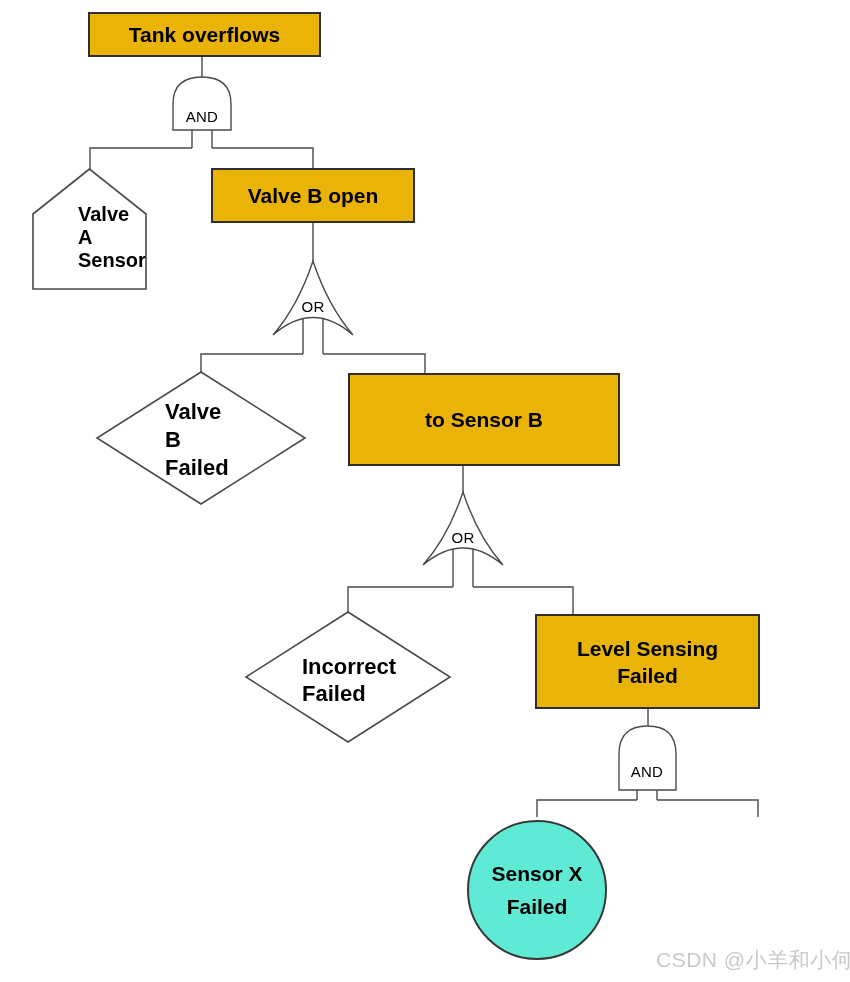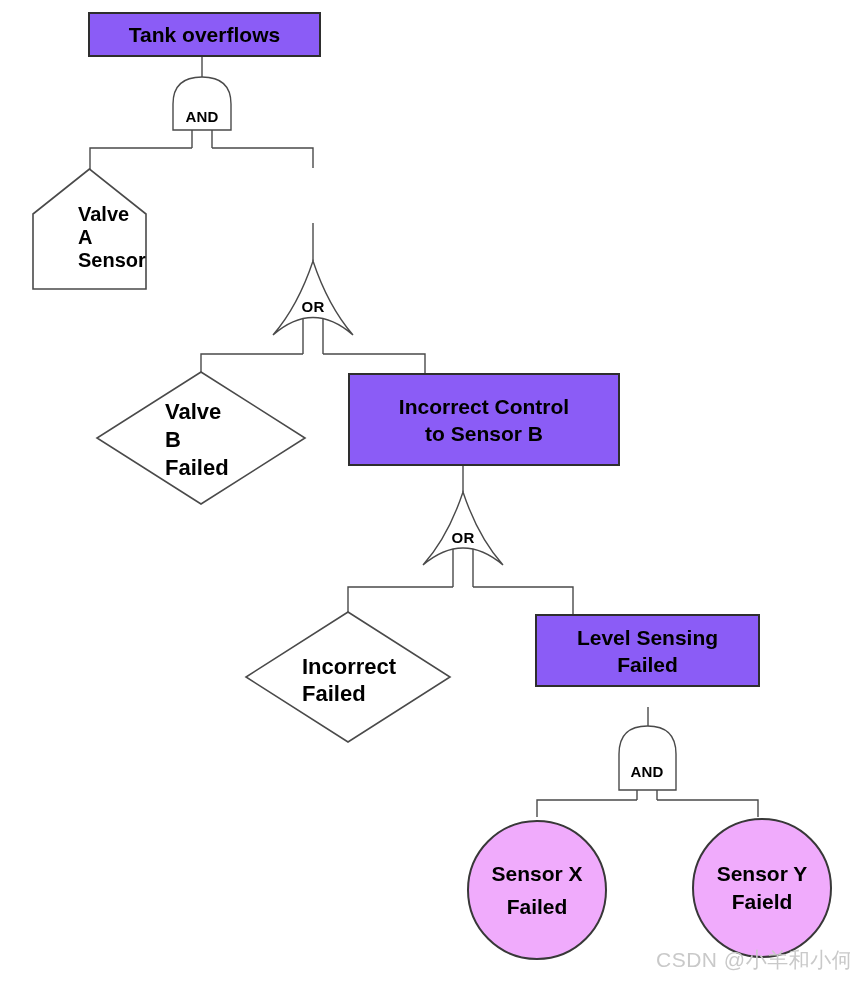--- a/index.html
+++ b/index.html
@@ -10,53 +10,53 @@
     height: 982px;
     background: #ffffff;
     font-family: "Liberation Sans", "DejaVu Sans", sans-serif;
     color: #000000;
     overflow: hidden;
   }
   .stage svg { position: absolute; left: 0; top: 0; }
 
   .rect-node {
     position: absolute;
-    background: #8b5cf6;
+    background: #eab308;
     border: 2px solid #2e2e2e;
     display: flex;
     flex-direction: column;
     align-items: center;
     justify-content: center;
     text-align: center;
     font-weight: bold;
     color: #000000;
   }
   .circle-node {
     position: absolute;
-    background: #f0abfc;
+    background: #5eead4;
     border: 2px solid #383838;
     border-radius: 50%;
     display: flex;
     flex-direction: column;
     align-items: center;
     justify-content: center;
     text-align: center;
     font-weight: bold;
     color: #000000;
   }
   .shape-label {
     position: absolute;
     font-weight: bold;
     color: #000000;
     padding-left: 44px;
   }
   .gate-label {
     position: absolute;
     transform: translate(-50%, -50%);
-    font-weight: bold;
+    font-weight: normal;
     font-size: 15px;
     letter-spacing: 0.2px;
     color: #000000;
   }
   .watermark {
     position: absolute;
     left: 656px;
     top: 946px;
     font-size: 21px;
     font-weight: normal;
@@ -106,27 +106,29 @@
       <path d="M637,790 V800 M657,790 V800"></path>
       <path d="M637,800 H537 V817"></path>
       <path d="M657,800 H758 V817"></path>
     </g>
   </svg>
 
   <div class="rect-node" style="left:88px; top:12px; width:233px; height:45px; font-size:21px;">
     <div>Tank overflows</div>
   </div>
 
+  <div class="rect-node" style="left:211px; top:168px; width:204px; height:55px; font-size:21px;">
+    <div>Valve B open</div>
+  </div>
 
   <div class="rect-node" style="left:348px; top:373px; width:272px; height:93px; font-size:21px; line-height:27px;">
-    <div>Incorrect Control</div>
     <div>to Sensor B</div>
   </div>
 
-  <div class="rect-node" style="left:535px; top:614px; width:225px; height:73px; font-size:21px; line-height:27px;">
+  <div class="rect-node" style="left:535px; top:614px; width:225px; height:95px; font-size:21px; line-height:27px;">
     <div>Level Sensing</div>
     <div>Failed</div>
   </div>
 
   <div class="shape-label" style="left:34px; top:203px; width:112px; font-size:20px; line-height:23px;">
     <div>Valve</div>
     <div>A</div>
     <div>Sensor</div>
   </div>
 
@@ -139,24 +141,20 @@
   <div class="shape-label" style="left:258px; top:653px; width:180px; font-size:22px; line-height:27px;">
     <div>Incorrect</div>
     <div>Failed</div>
   </div>
 
   <div class="circle-node" style="left:467px; top:820px; width:140px; height:140px; font-size:21px; line-height:33px;">
     <div>Sensor X</div>
     <div>Failed</div>
   </div>
 
-  <div class="circle-node" style="left:692px; top:818px; width:140px; height:140px; font-size:21px; line-height:28px;">
-    <div>Sensor Y</div>
-    <div>Faield</div>
-  </div>
 
   <div class="gate-label" style="left:202px; top:116px;">AND</div>
   <div class="gate-label" style="left:313px; top:306px;">OR</div>
   <div class="gate-label" style="left:463px; top:537px;">OR</div>
   <div class="gate-label" style="left:647px; top:771px;">AND</div>
 
   <div class="watermark">CSDN @小羊和小何</div>
 
 </div>
 

